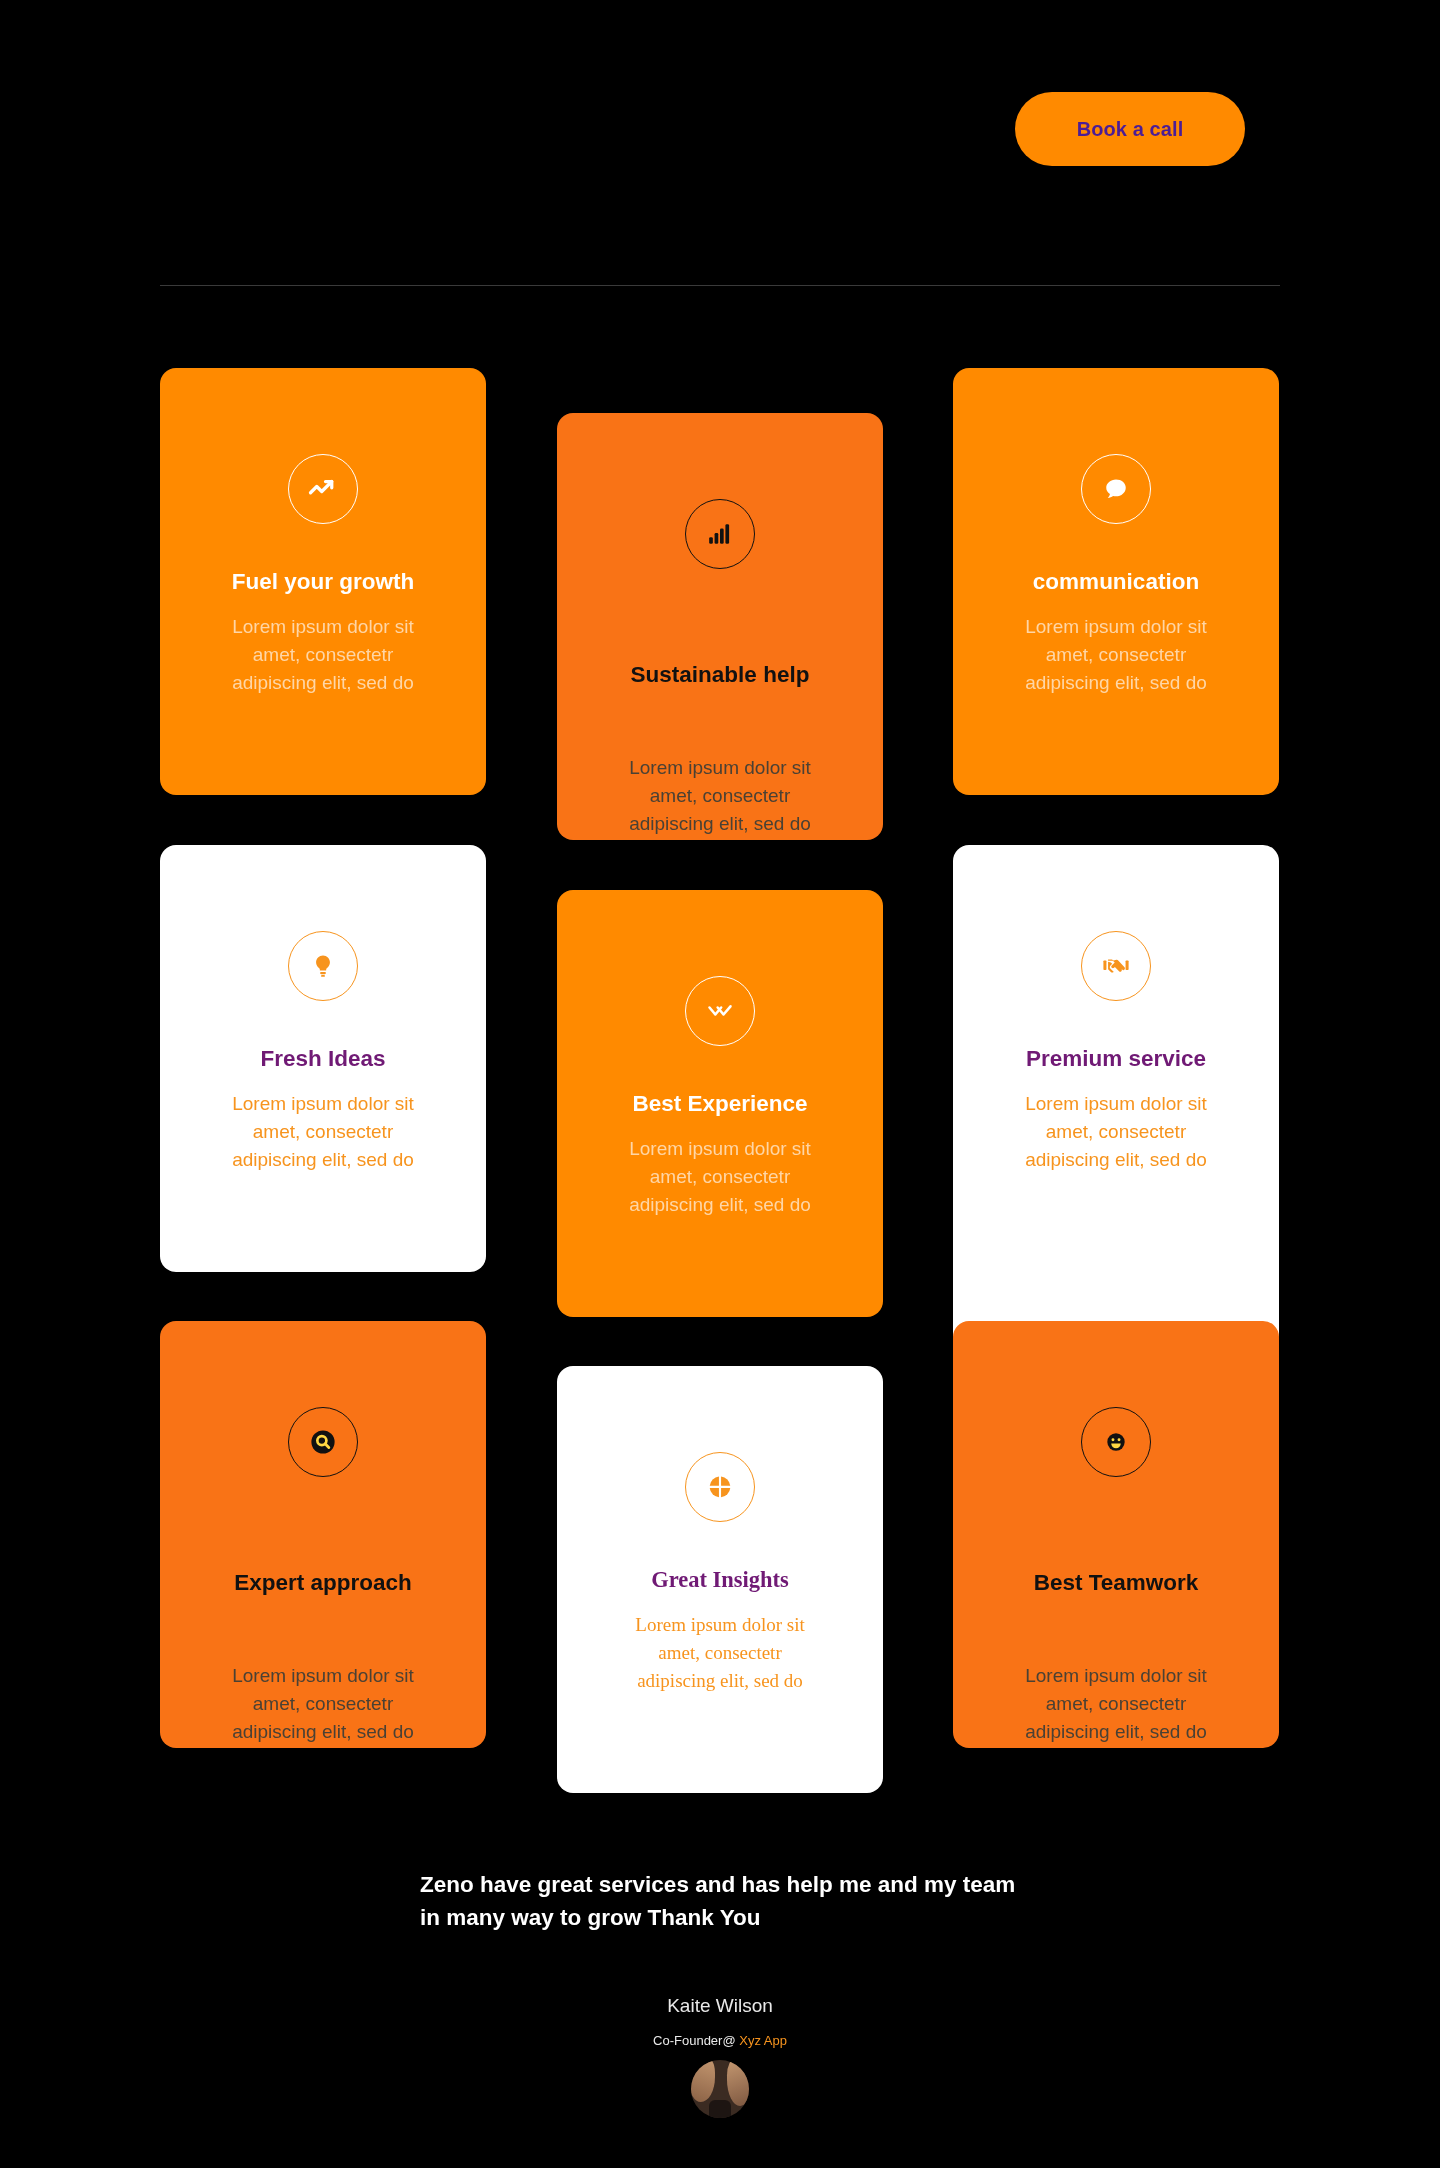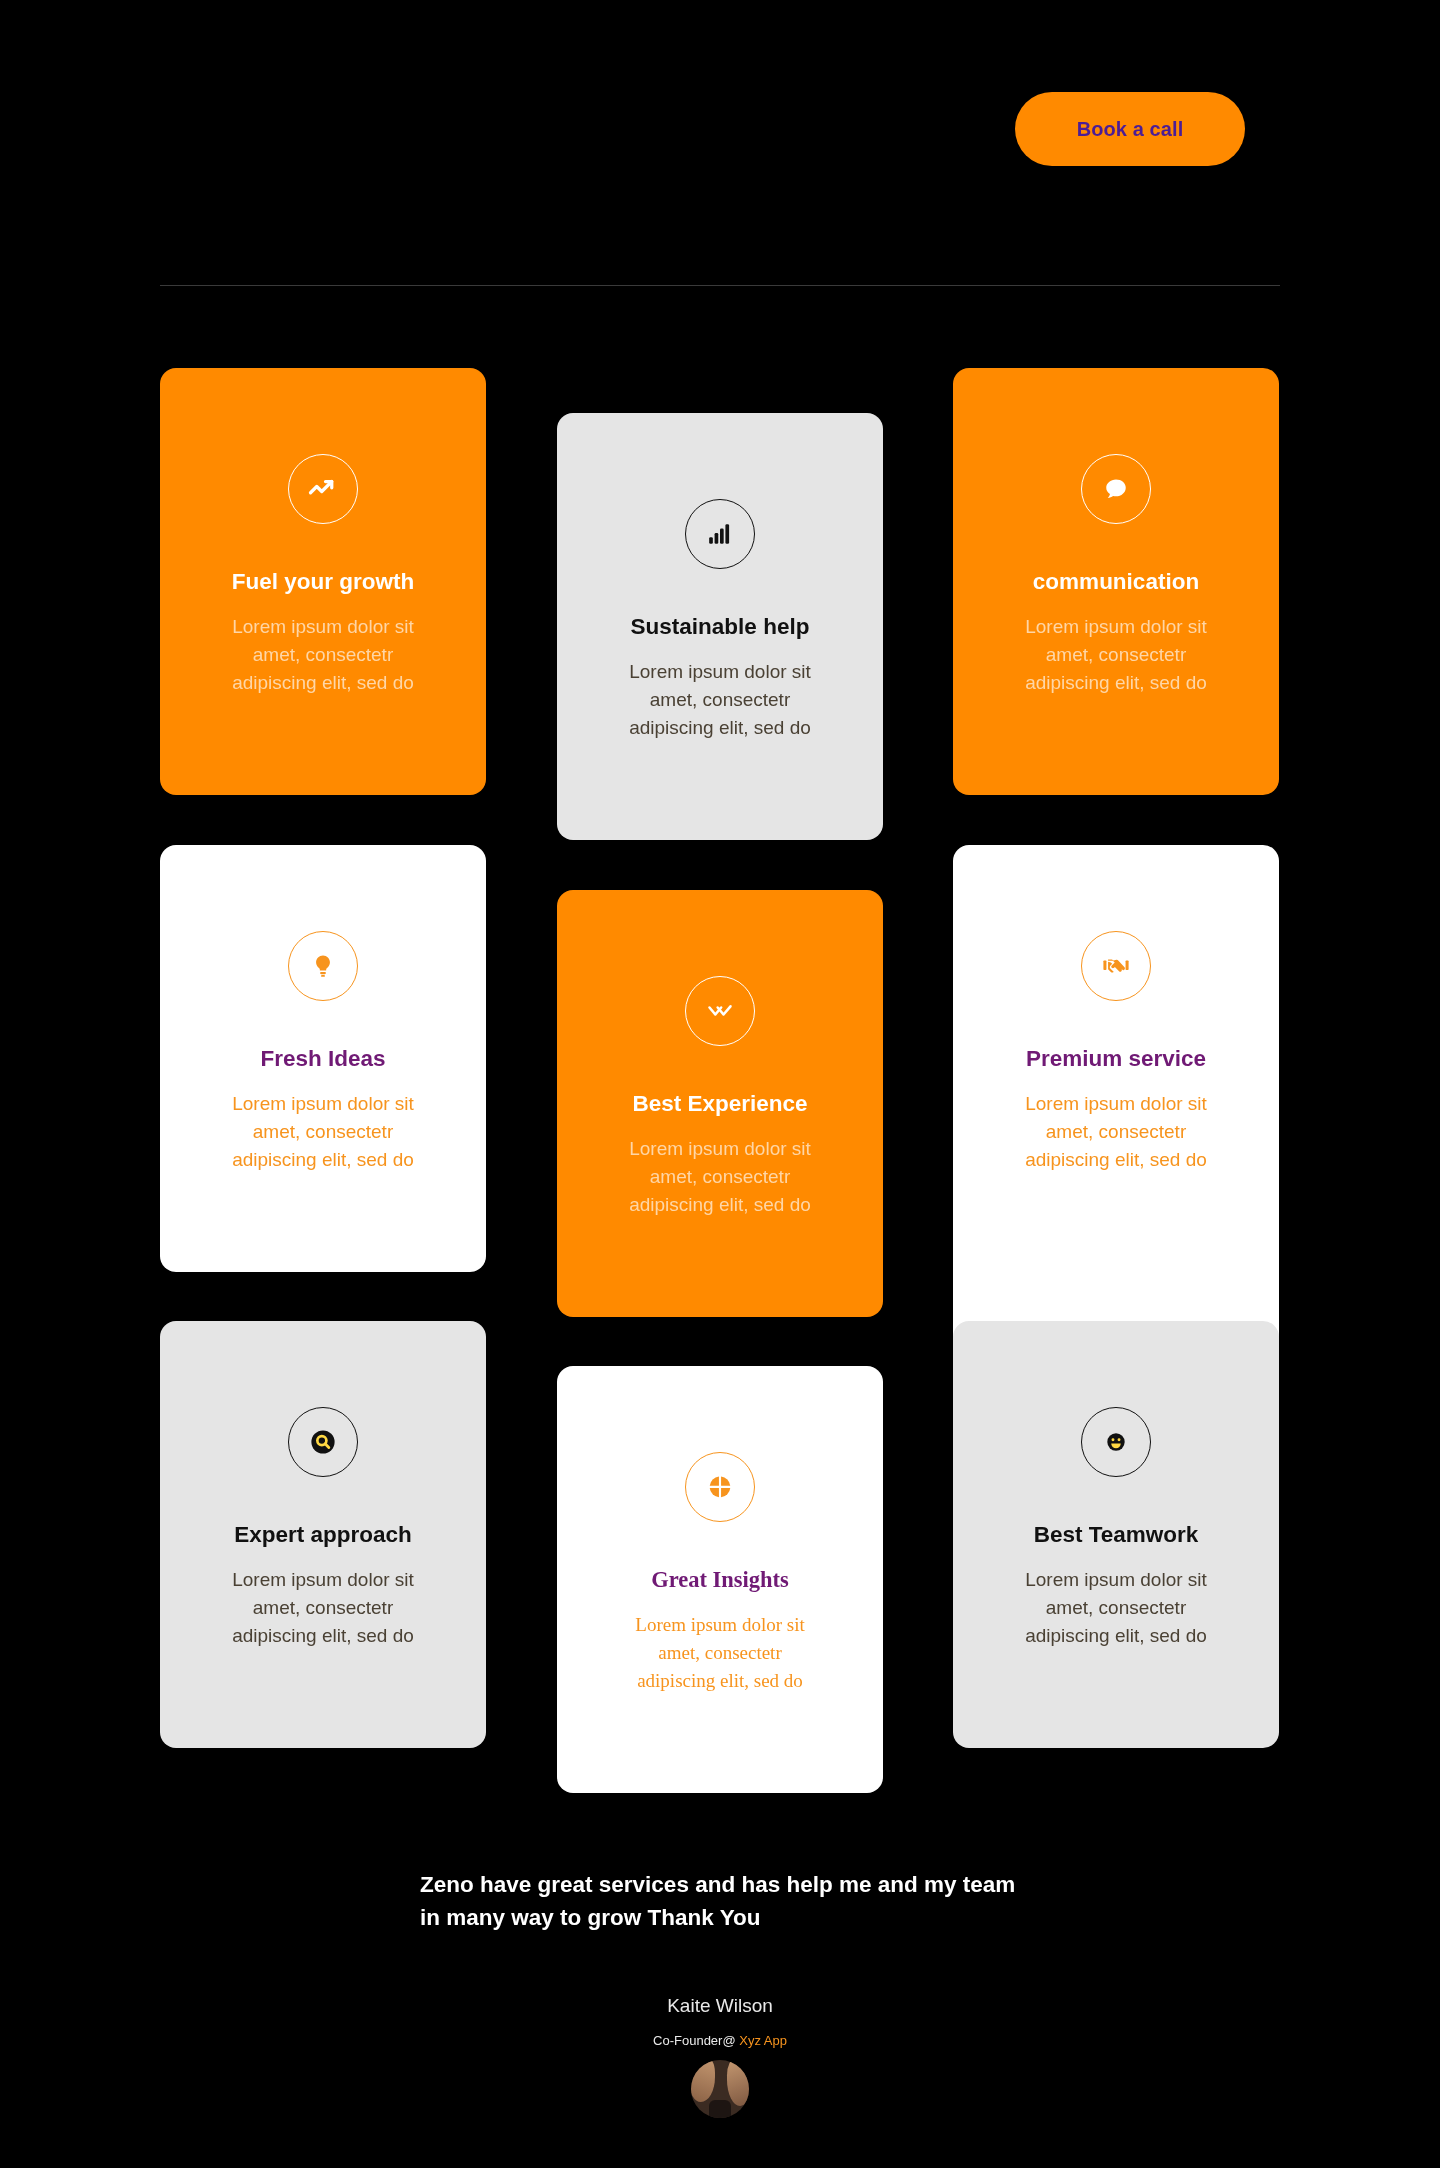--- a/index.html
+++ b/index.html
@@ -61,21 +61,21 @@
   .col-0 { left:160px; width:326px; }
   .col-1 { left:557px; width:326px; }
   .col-2 { left:953px; width:326px; }
 
   
   .t-orange { background:#FF8A00; }
   .t-orange .card-icon { color:#ffffff; }
   .t-orange .card-title { color:#ffffff; }
   .t-orange .card-body  { color:#ffd6a6; }
 
-  .t-yellow { background:#e5e5e5; }
+  .t-yellow { background:#f97316;gap:48px; }
   .t-yellow .card-icon { color:#111111; }
   .t-yellow .card-title { color:#111111; }
   .t-yellow .card-body  { color:#4a4134; }
 
   .t-white { background:#ffffff; }
   .t-white .card-icon { color:#F7941E; }
   .t-white .card-title { color:#701a75; }
   .t-white .card-body  { color:#F7941E; }
 
   

